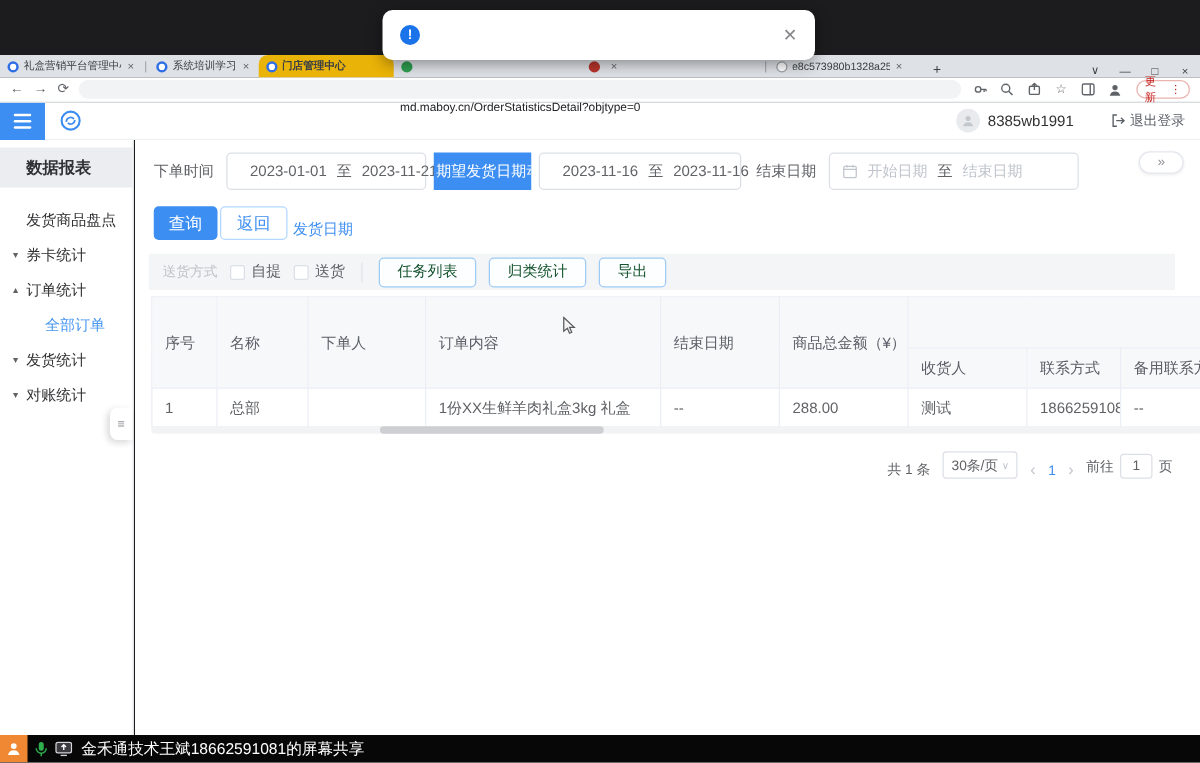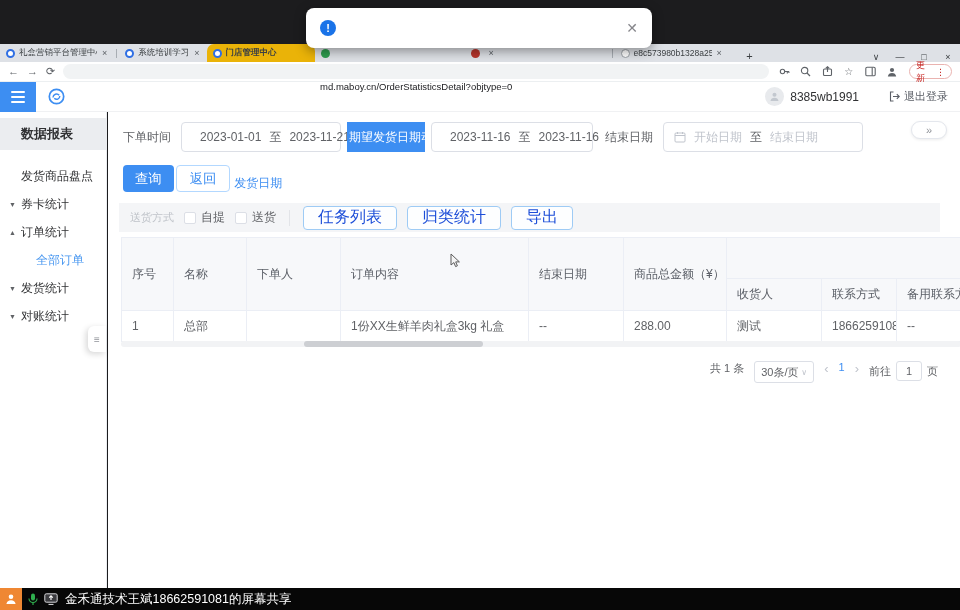--- a/index.html
+++ b/index.html
@@ -90,36 +90,36 @@
   .btn-primary { height:27px; padding:0 12px; background:#3d8ef2; color:#fff; border-radius:4px; display:flex; align-items:center; border:none; }
   .btn-plain { height:27px; padding:0 13px; background:#fff; color:#3d8ef2; border:1px solid #b3d8ff; border-radius:4px; display:flex; align-items:center; }
   .link-adv { color:#3d8ef2; margin-left:2px; }
 
   .toolbar { position:absolute; top:91px; left:11px; right:20px; height:29px; background:#f4f5f7; display:flex; align-items:center;
     font-size:12px; color:#606266; padding-left:11px; gap:10px; }
   .toolbar-label { color:#bfc3c9; font-size:11px; }
   .cb { width:12px; height:12px; border:1px solid #dcdfe6; background:#fff; border-radius:2px; flex:0 0 auto; }
   .cb-group { display:flex; align-items:center; gap:5px; }
   .tb-divider { width:1px; height:16px; background:#e2e4e8; margin:0 3px; }
-  .tb-btn { height:24px; padding:0 14px; border:1px solid #9ecbf5; color:#1d4ed8; background:#fdfeff; border-radius:4px;
-    display:flex; align-items:center; font-size:16px; }
+  .tb-btn { height:24px; padding:0 14px; border:1px solid #9ecbf5; color:#14532d; background:#fdfeff; border-radius:4px;
+    display:flex; align-items:center; font-size:12px; }
 
   table.data-table { position:absolute; top:125px; left:13px; width:840px; border-collapse:collapse; table-layout:fixed;
     font-size:12px; color:#606266; background:#fff; }
   .data-table th, .data-table td { border:1px solid #ebeef5; padding:0 10px; text-align:left; font-weight:normal;
     overflow:hidden; white-space:nowrap; }
   .data-table thead th { background:#f7f8fa; color:#5a5e66; }
   .hrow1 { height:41px; }
   .hrow2 { height:32px; }
   .drow { height:31px; }
 
   .h-scroll { position:absolute; top:229px; left:13px; width:840px; height:6px; background:#f2f3f5; border-radius:3px; }
   .h-thumb { position:absolute; left:183px; top:0; width:179px; height:6px; background:#cdcfd3; border-radius:3px; }
 
-  .pagination { position:absolute; top:249px; right:22px; display:flex; align-items:flex-start; gap:10px; font-size:11px; color:#606266; }
+  .pagination { position:absolute; top:249px; right:22px; display:flex; align-items:flex-end; gap:10px; font-size:11px; color:#606266; }
   .page-size { width:60px; height:22px; border:1px solid #dcdfe6; border-radius:3px; display:flex; align-items:center;
     justify-content:space-between; padding:0 6px; }
   .pg-caret { font-size:8px; color:#c0c4cc; }
   .pg-arrow { color:#c0c4cc; font-size:13px; }
   .pg-current { color:#3d8ef2; }
   .goto-wrap { display:flex; align-items:center; gap:5px; }
   .goto-input { width:26px; height:20px; border:1px solid #dcdfe6; border-radius:3px; text-align:center; font-size:11px;
     color:#606266; font-family:inherit; }
 
   

